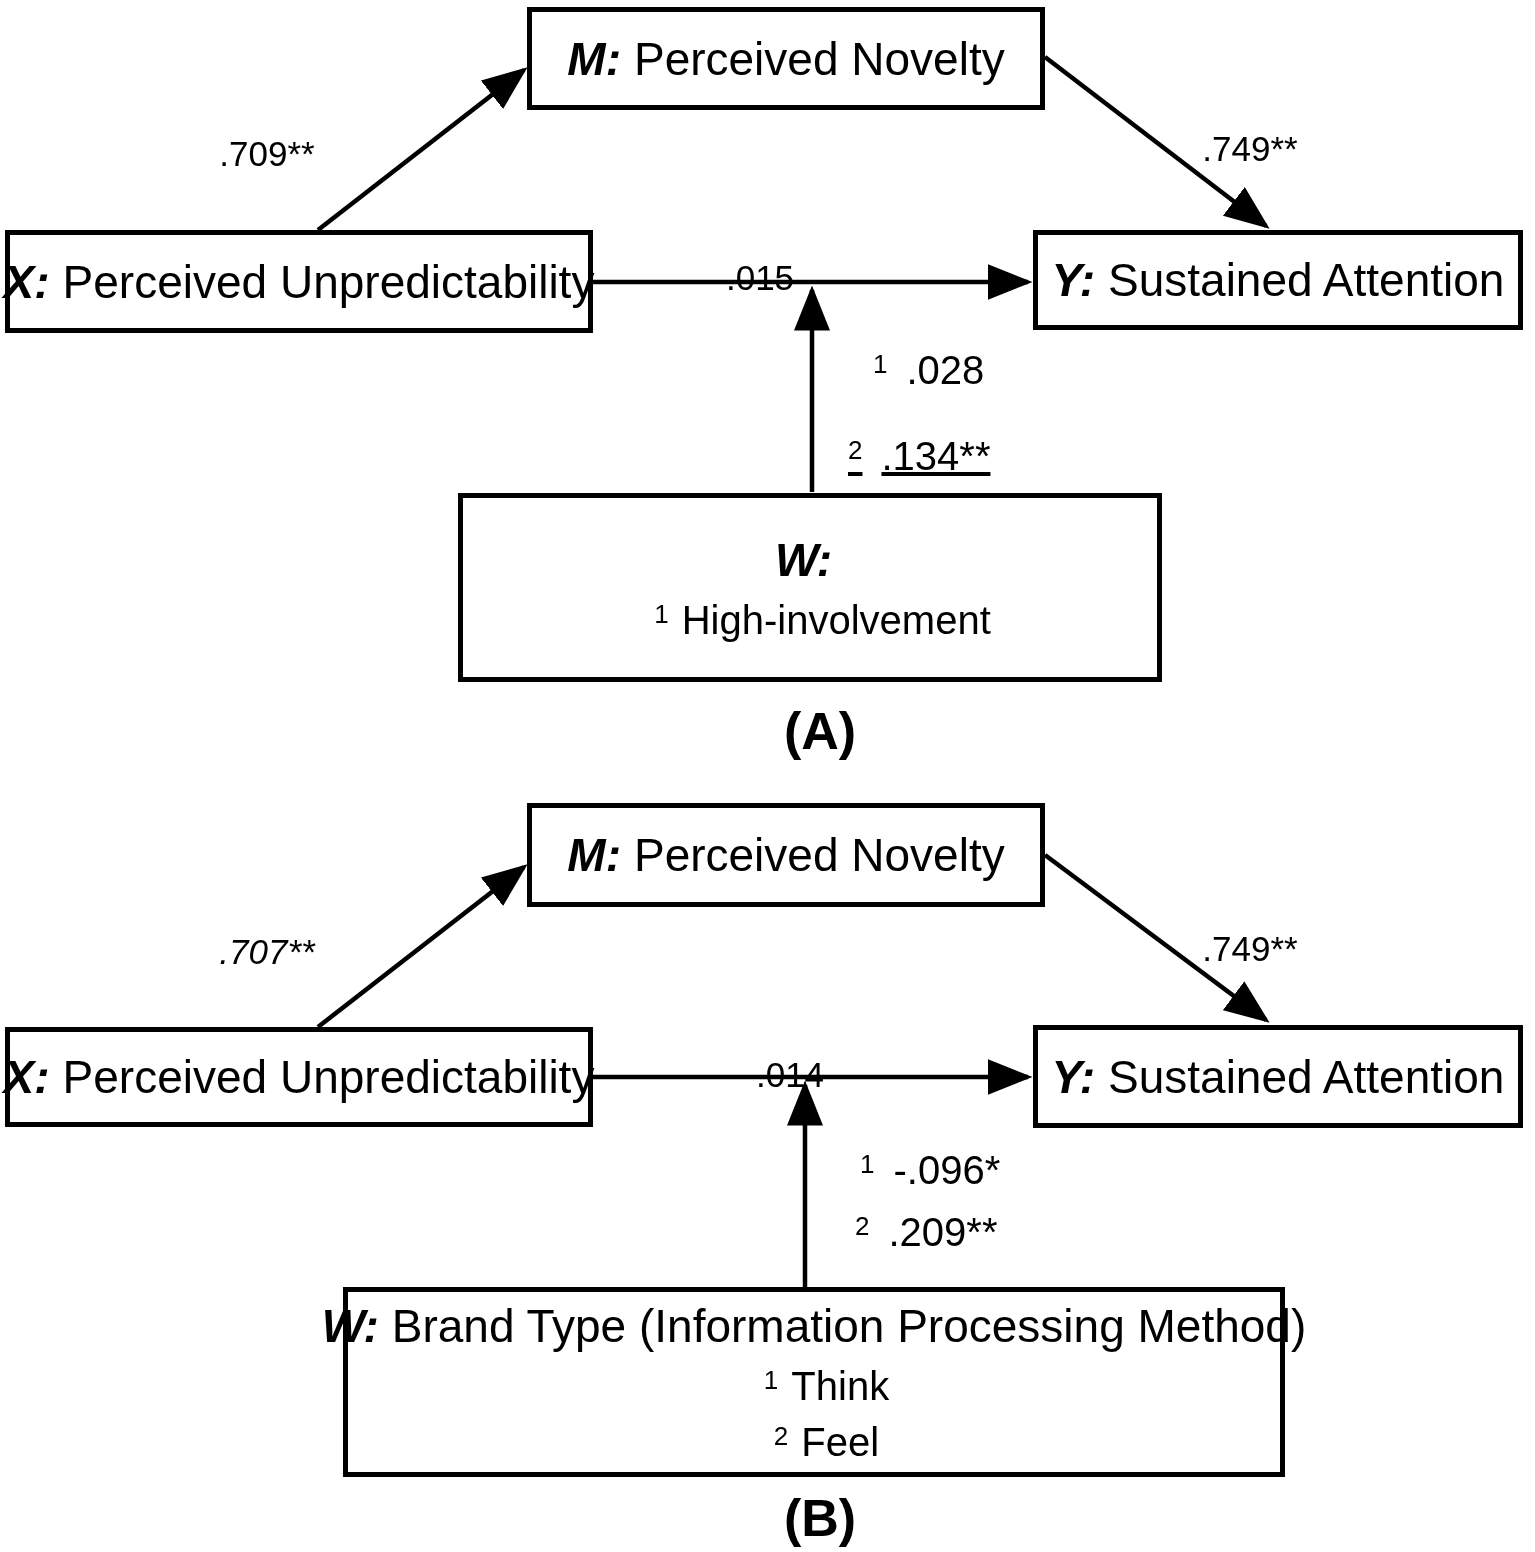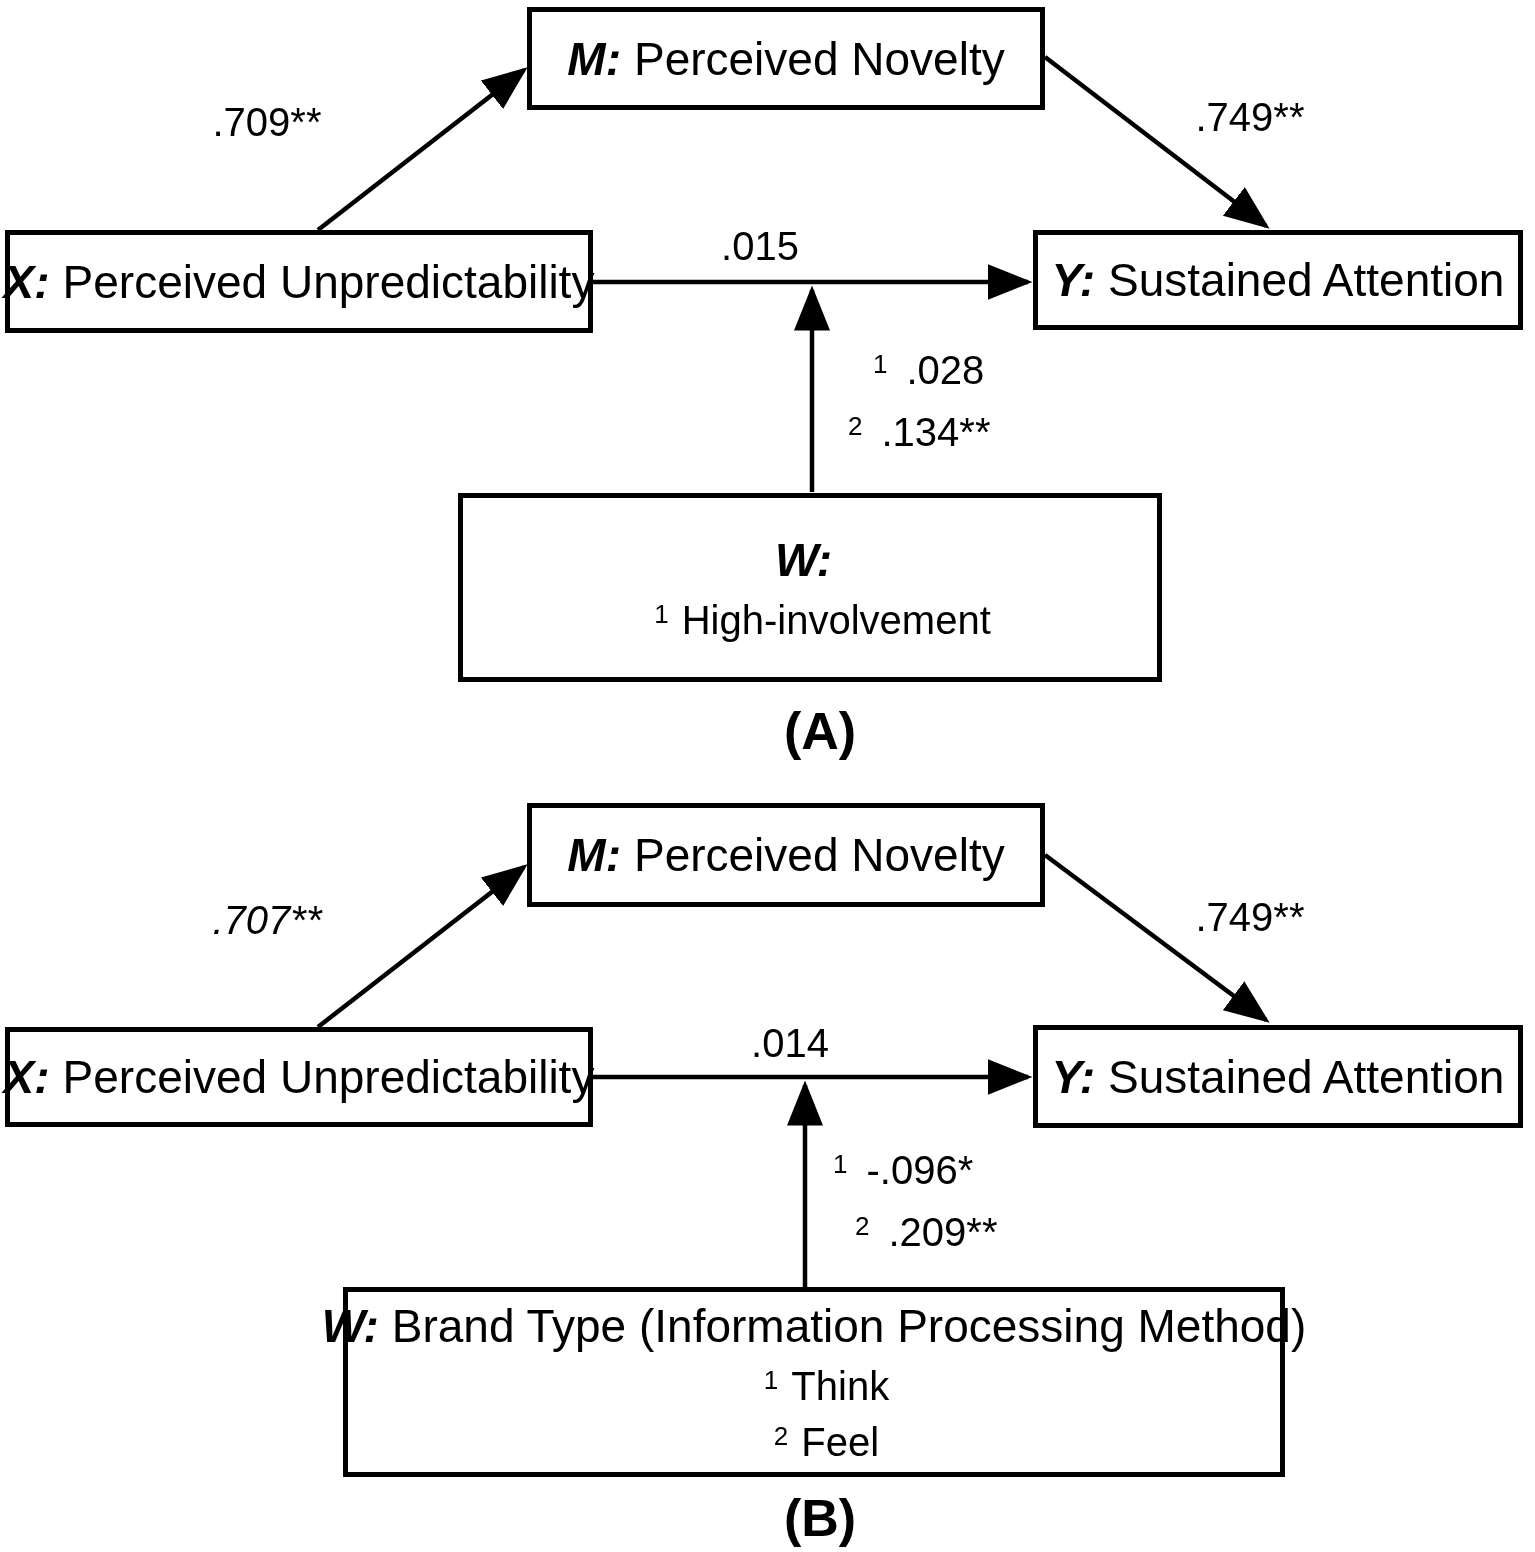--- a/index.html
+++ b/index.html
@@ -14,22 +14,23 @@
     display:flex;align-items:center;justify-content:center;
     font-size:46px;white-space:nowrap;
   }
   .node .pfx{font-weight:bold;font-style:italic;margin-right:13px;}
   .wnode{flex-direction:column;justify-content:center;}
   .wtitle{display:flex;align-items:baseline;font-size:46px;white-space:nowrap;}
   .wlevel{font-size:40px;margin-top:11px;white-space:nowrap;margin-left:25px;}
   .sup{font-size:26px;position:relative;top:-11px;}
   .wlevel .sup{margin-right:13px;}
   .plabel{
-    position:absolute;font-size:40px;white-space:nowrap;
+    position:absolute;font-size:35px;white-space:nowrap;
     transform:translate(-50%,-50%);
+    margin-top:32px;
   }
   .modrow{position:absolute;font-size:40px;white-space:nowrap;}
   .modrow .sup{margin-right:19px;}
   .caption{
     position:absolute;transform:translate(-50%,-50%);
     font-weight:bold;font-size:52px;white-space:nowrap;
   }
 </style>
 </head>
 <body>
@@ -73,21 +74,21 @@
       </div>
     </div>
 
     <div class="plabel" style="left:267px;top:122px;">.709**</div>
     <div class="plabel" style="left:1250px;top:117px;">.749**</div>
     <div class="plabel" style="left:760px;top:246px;">.015</div>
 
     <div class="modrow" style="left:873px;top:348px;">
       <span class="sup">1</span><span>.028</span>
     </div>
-    <div class="modrow" style="left:848px;top:410px;">
+    <div class="modrow" style="left:848px;top:434px;text-decoration:underline;">
       <span class="sup">2</span><span>.134**</span>
     </div>
 
     <div class="caption" style="left:820px;top:731px;">(A)</div>
   </section>
 
   <section class="panel" style="top:775px;height:777px;">
     <svg class="arrows" width="1535" height="777">
       <defs>
         <marker id="ah-b" viewBox="0 0 10 8" refX="9" refY="4" markerWidth="10" markerHeight="8" orient="auto" markerUnits="strokeWidth">
@@ -125,21 +126,21 @@
       </div>
       <div class="wlevel">
         <span class="sup">2</span><span>Feel</span>
       </div>
     </div>
 
     <div class="plabel" style="left:267px;top:145px;font-style:italic;">.707**</div>
     <div class="plabel" style="left:1250px;top:142px;">.749**</div>
     <div class="plabel" style="left:790px;top:268px;">.014</div>
 
-    <div class="modrow" style="left:833px;top:373px;text-align:center;">
+    <div class="modrow" style="left:860px;top:373px;text-align:center;">
       <span class="sup">1</span><span>-.096*</span>
     </div>
     <div class="modrow" style="left:855px;top:435px;">
       <span class="sup">2</span><span>.209**</span>
     </div>
 
     <div class="caption" style="left:820px;top:743px;">(B)</div>
   </section>
 
 </div>

